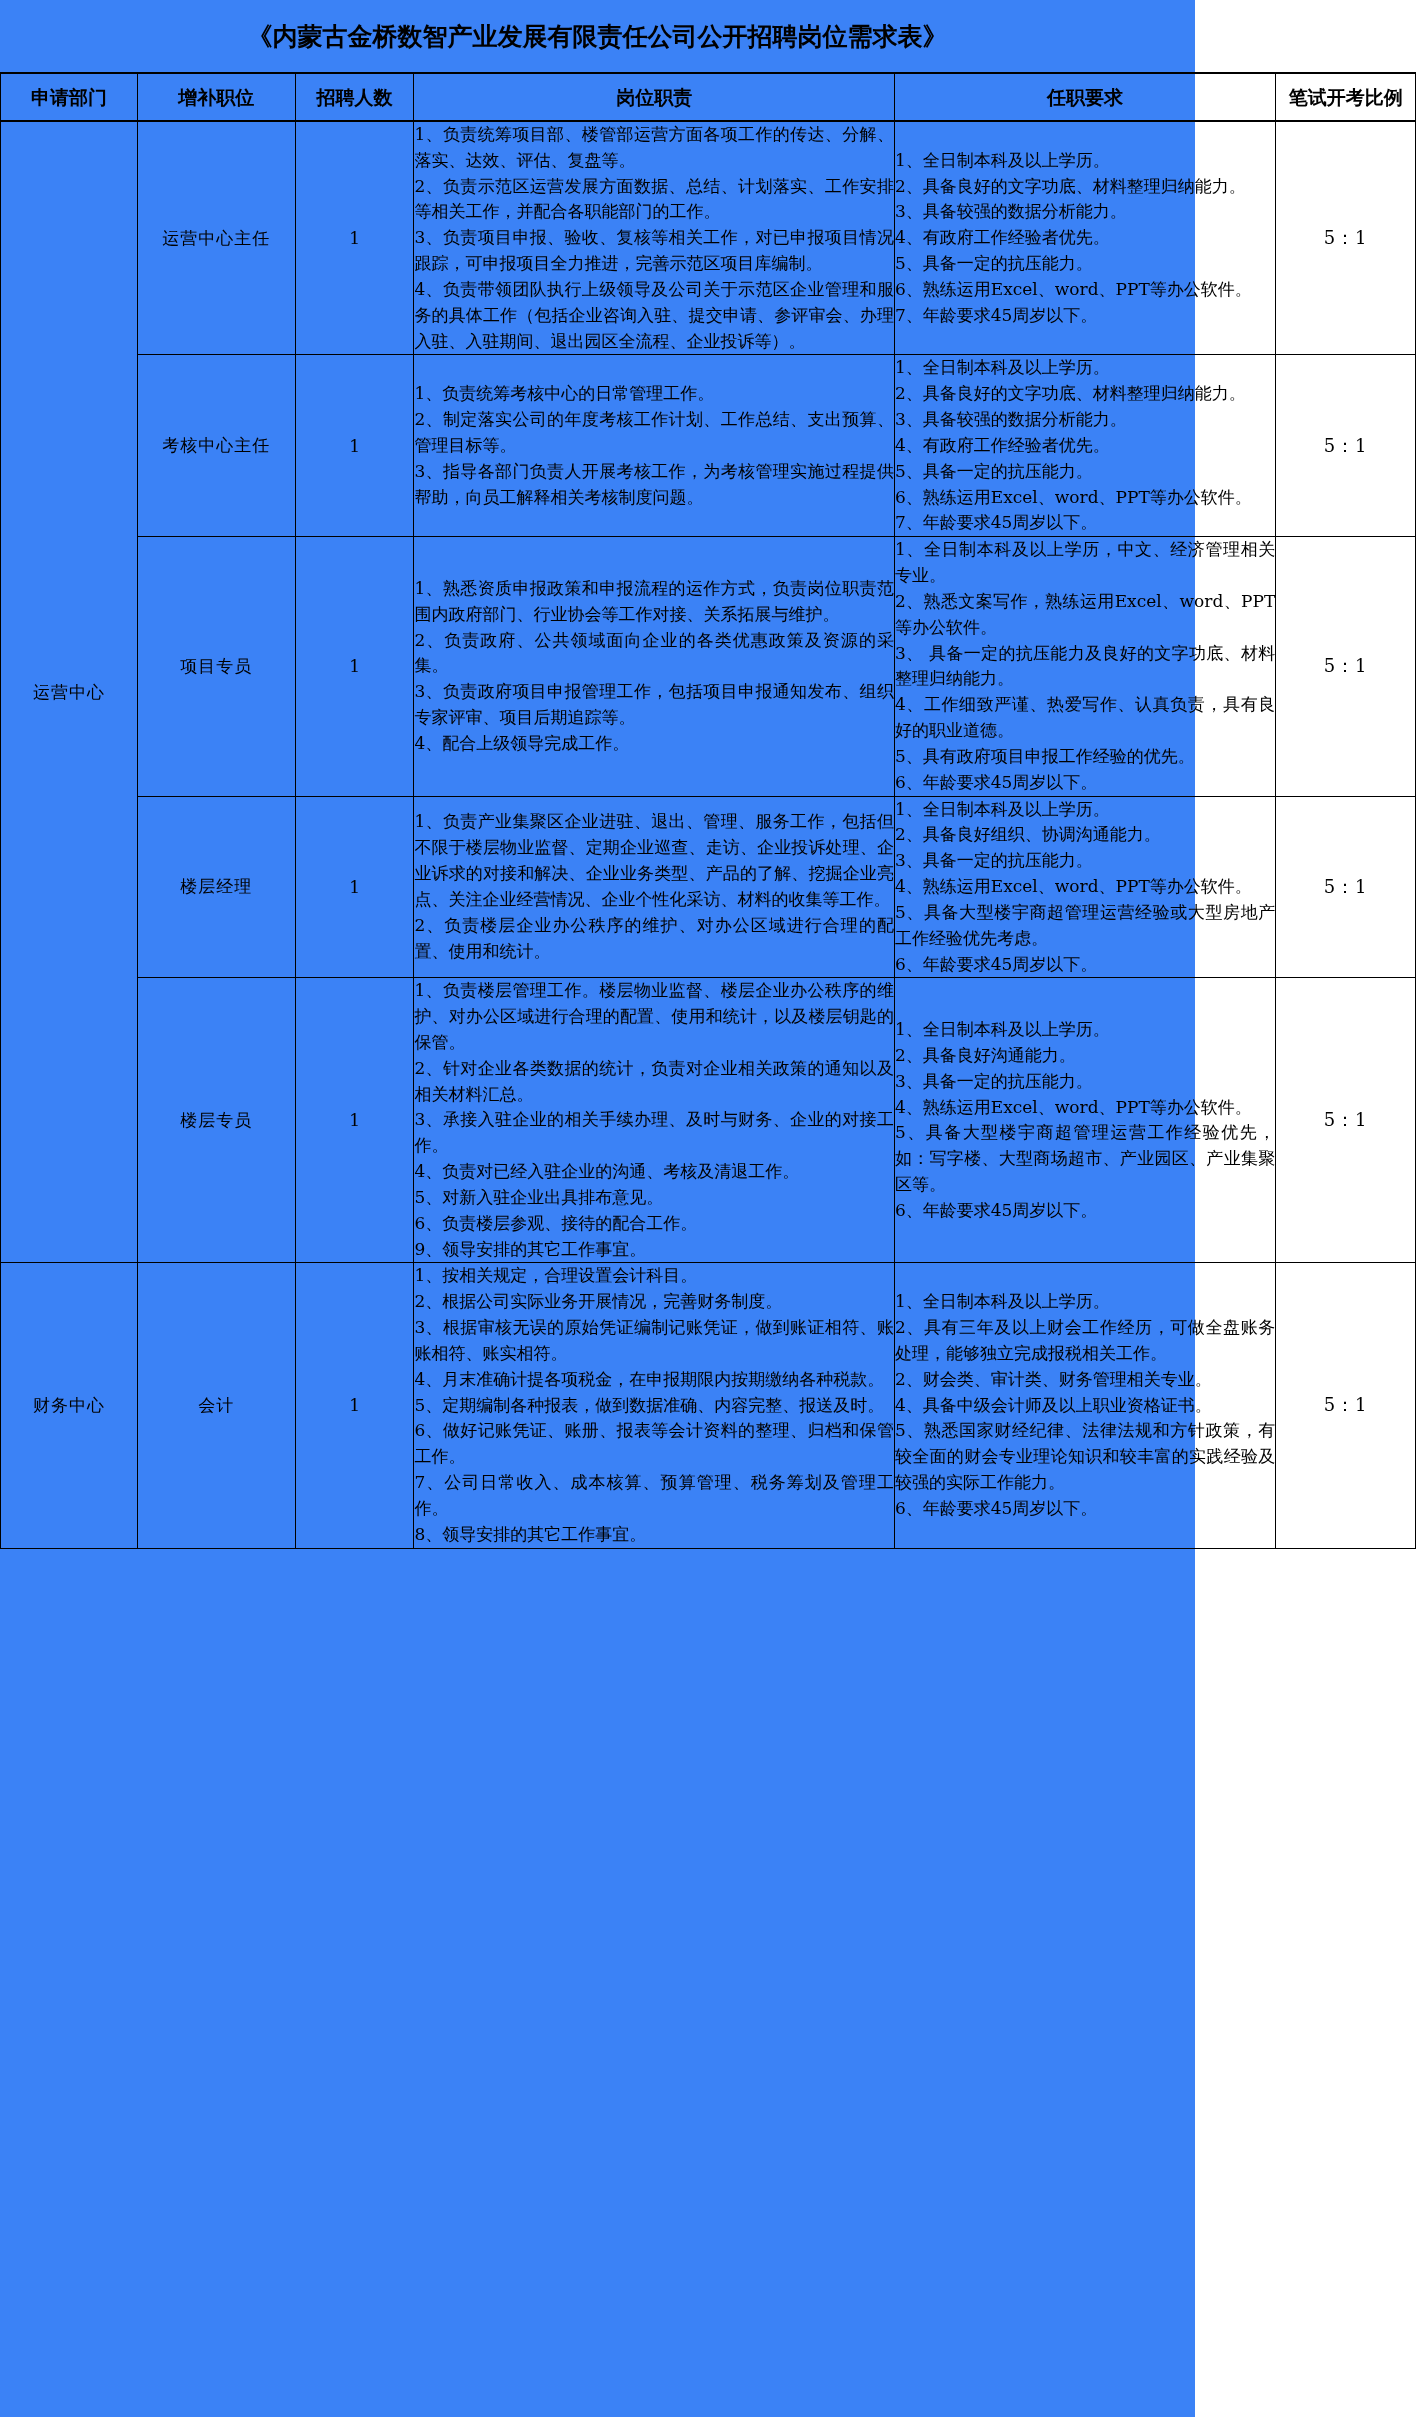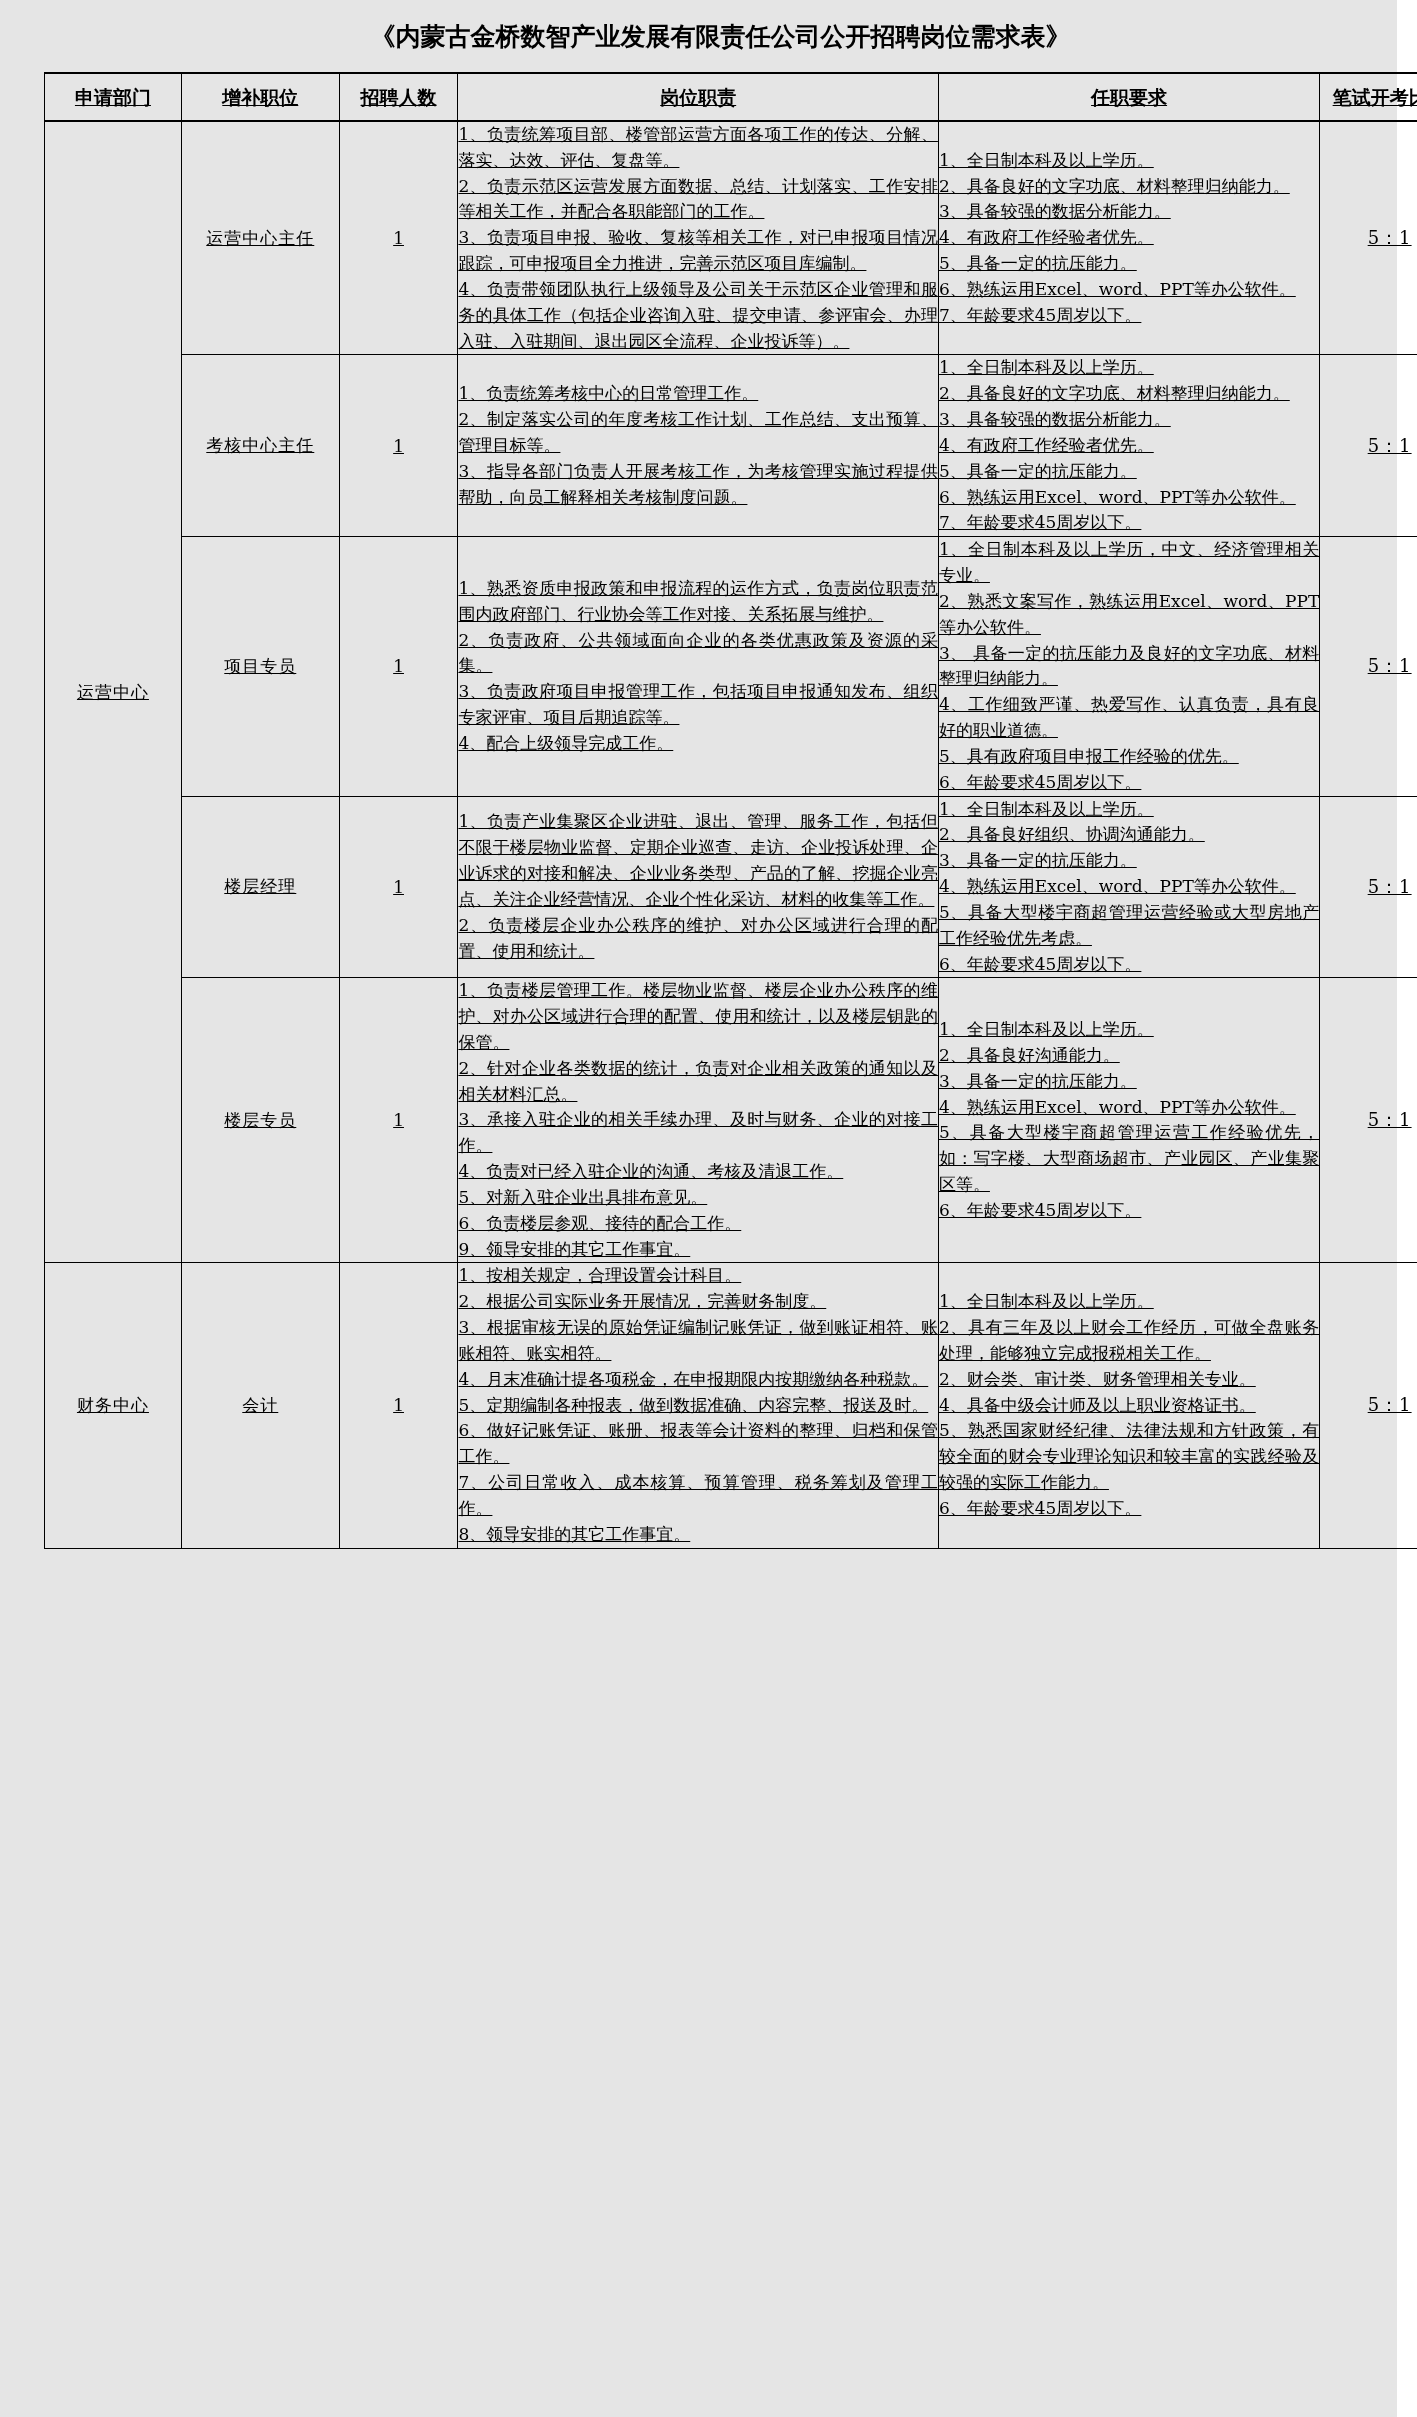--- a/index.html
+++ b/index.html
@@ -5,26 +5,25 @@
   html, body {
     margin: 0;
     padding: 0;
     background: #ffffff;
   }
   body {
     font-family: "DejaVu Sans", "Liberation Sans", sans-serif;
     color: #000000;
   }
   .page {
-    width: 1397px;
+    width: 1195px;
     min-height: 2417px;
-    background: #e5e5e5;
+    background: #3b82f6;
     position: relative;
     box-sizing: border-box;
-    padding-left: 44px;
   }
   .doc-title {
     text-align: center;
     font-family: "DejaVu Serif", "Liberation Serif", serif;
     font-weight: bold;
     font-size: 25px;
     letter-spacing: 0px;
     padding: 22px 0 20px 0;
     line-height: 1.2;
   }
@@ -35,21 +34,20 @@
     table-layout: fixed;
     border-top: 2.5px solid #000;
     border-left: 1.2px solid #000;
     border-right: 1.2px solid #000;
     border-bottom: 1.2px solid #000;
   }
   table.req-table td, table.req-table th {
     border: 1.2px solid #000;
     vertical-align: middle;
     padding: 0;
-    text-decoration: underline;
   }
   thead th {
     font-family: "DejaVu Serif", "Liberation Serif", serif;
     font-weight: bold;
     font-size: 19px;
     text-align: center;
     height: 46px;
     line-height: 1.18;
     border-bottom: 2.5px solid #000 !important;
     border-top: 2.5px solid #000 !important;

